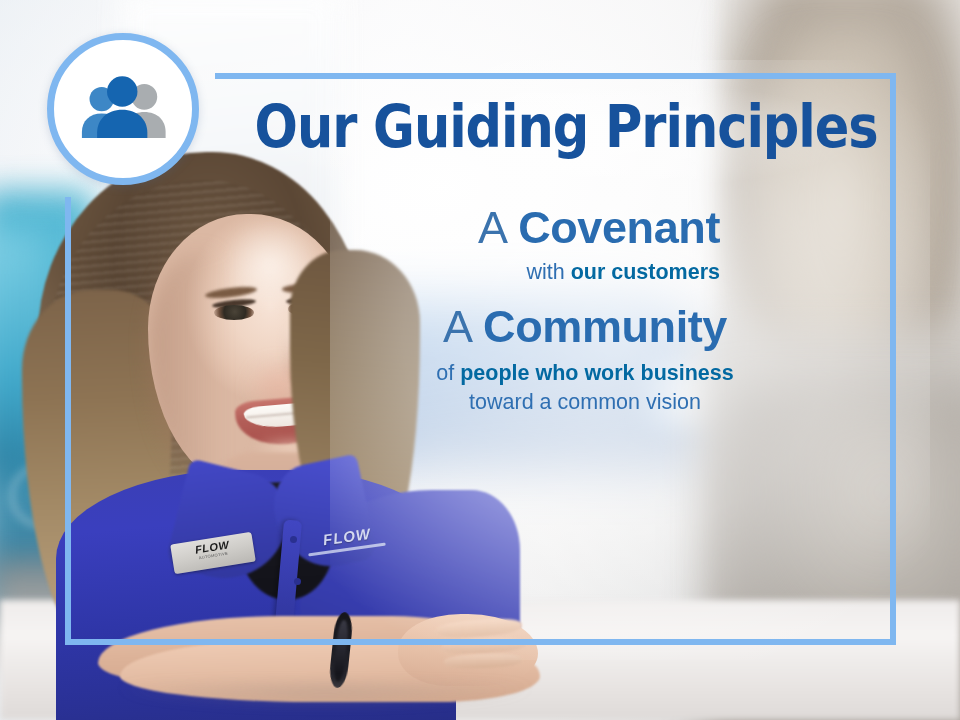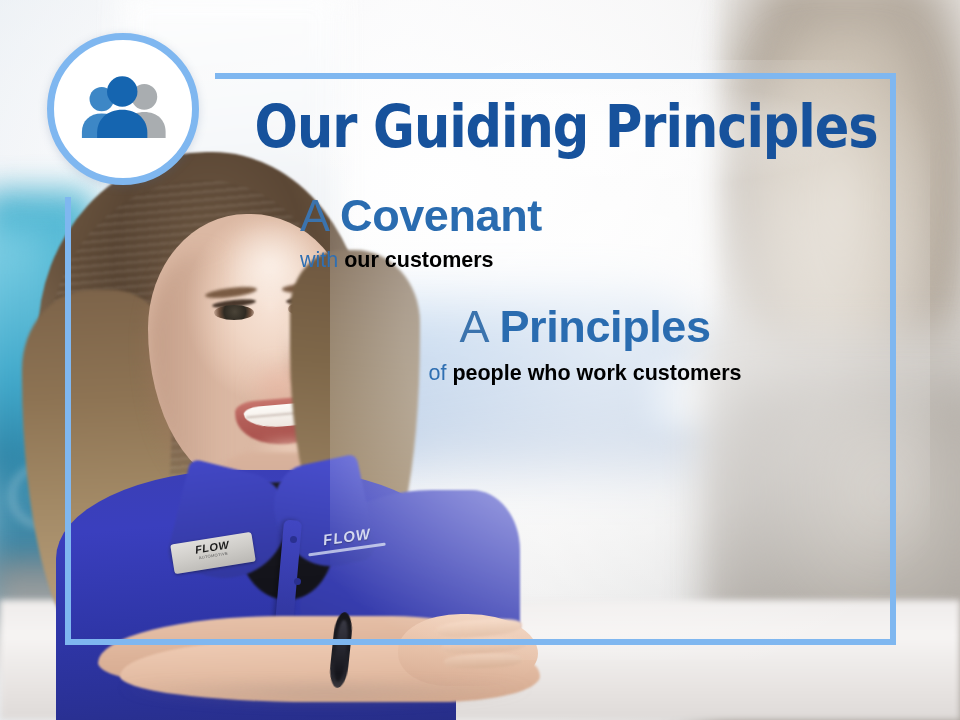--- a/index.html
+++ b/index.html
@@ -390,24 +390,24 @@
   .p-head .art { font-weight:normal; color:#3b73ad; }
   .p-head .word { font-weight:bold; color:#2a6cb0; letter-spacing:-.4px; }
 
   .p-sub {
     font-family:"Liberation Sans", sans-serif;
     font-size:21.5px;
     line-height:1.35;
     color:#2f6fb2;
     font-weight:normal;
   }
-  .p-sub b { font-weight:bold; color:#000000; }
-
-  
-  .blk1 { left:300px; top:192px; width:420px; text-align:left; }
+  .p-sub b { font-weight:bold; color:#0369a1; }
+
+  
+  .blk1 { left:300px; top:204px; width:420px; text-align:right; }
   .blk1 .p-sub { margin-top:6px; }
 
   
   .blk2 { left:370px; top:303px; width:430px; text-align:center; }
   .blk2 .p-sub { margin-top:8px; }
 
   
   .blk3 { left:430px; top:462px; width:450px; text-align:center; }
   .blk3 .p-sub { margin-top:8px; }
 
@@ -520,24 +520,25 @@
         <span class="word">Covenant</span>
       </div>
       <div class="p-sub">
         <div class="nowrap"><span>with </span><b>our customers</b></div>
       </div>
     </div>
 
     <div class="principle blk2">
       <div class="p-head">
         <span class="art">A</span>
-        <span class="word">Principles</span>
+        <span class="word">Community</span>
       </div>
       <div class="p-sub">
-        <div class="nowrap"><span>of </span><b>people who work customers</b></div>
+        <div class="nowrap"><span>of </span><b>people who work business</b></div>
+        <div class="nowrap">toward a common vision</div>
       </div>
     </div>
 
     <div class="principle blk3">
       <div class="p-sub">
       </div>
     </div>
 
   </div>
 </div>

